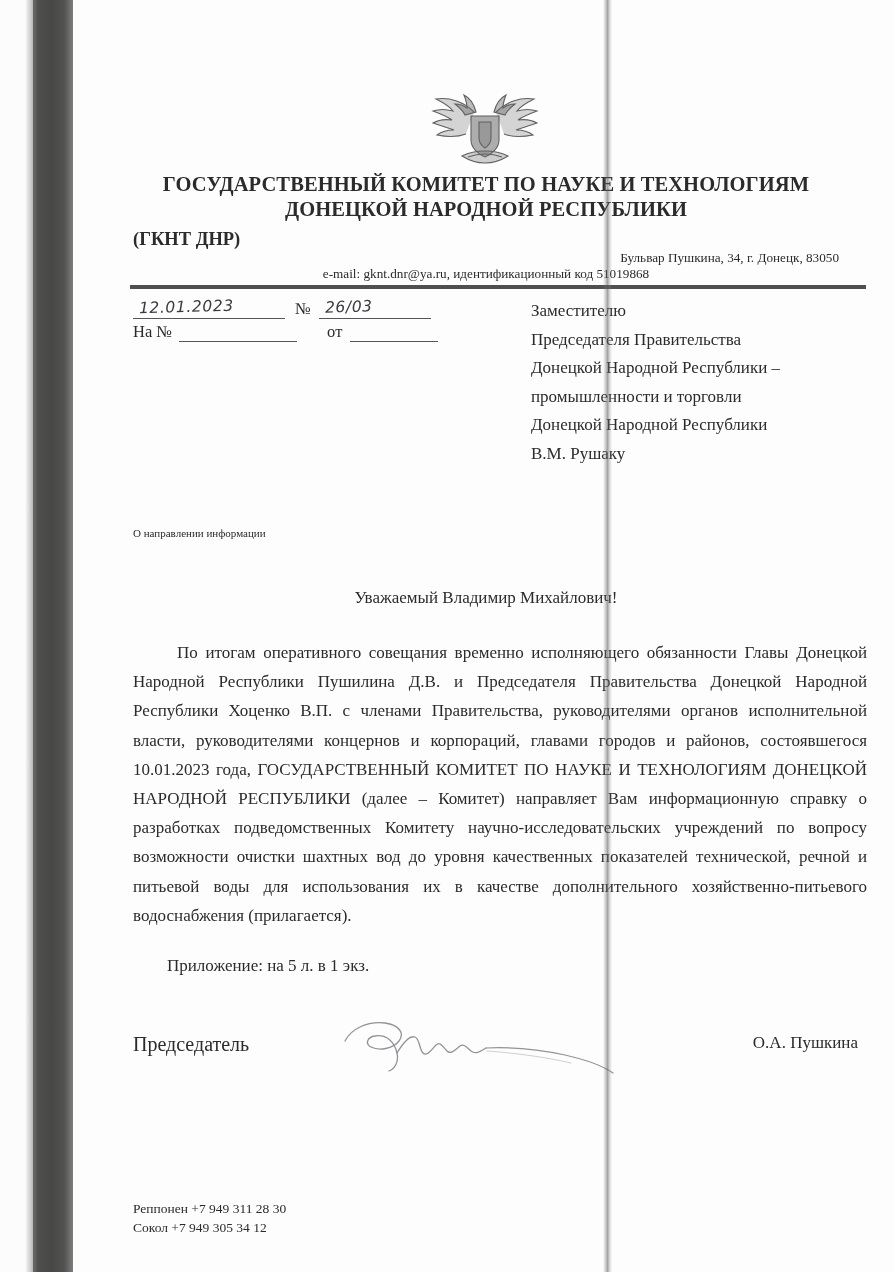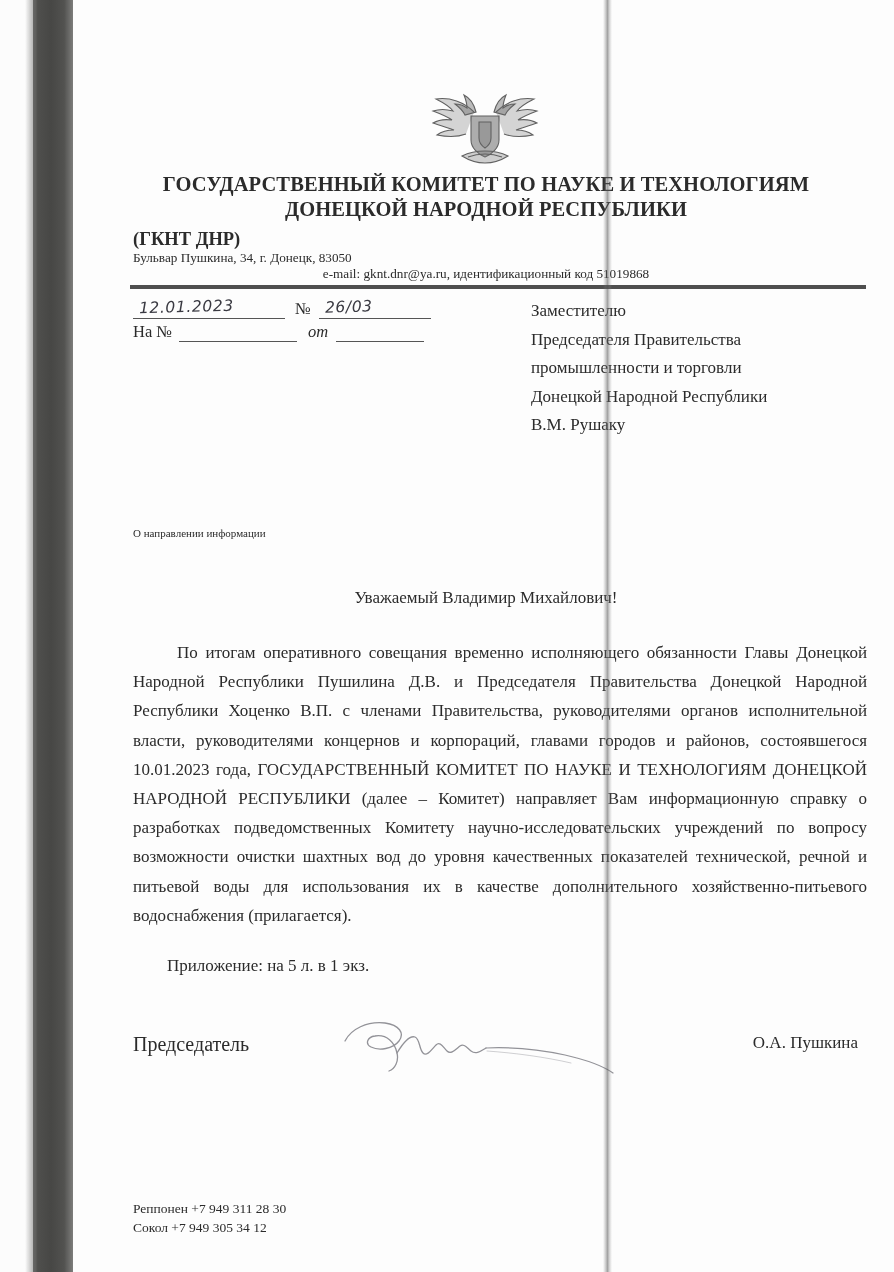--- a/index.html
+++ b/index.html
@@ -91,21 +91,21 @@
     text-align: left;
     font-weight: bold;
     font-size: 18.5px;
     line-height: 22px;
   }
   .org-address {
     position: absolute;
     left: 133px;
     top: 249px;
     width: 706px;
-    text-align: left;
+    text-align: right;
     font-size: 13.2px;
     line-height: 17px;
   }
   .org-email {
     position: absolute;
     left: 133px;
     top: 265px;
     width: 706px;
     text-align: center;
     font-size: 13.2px;
@@ -293,30 +293,31 @@
       <span class="reflabel" style="margin-left:10px;">№</span>
       <span class="refblank blank-num">
         <span class="hand">26/03</span>
       </span>
     </div>
     <div class="refrow">
       <span class="reflabel">На №</span>
       <span class="refblank blank-nan">
         <span class="hand"></span>
       </span>
-      <span class="reflabel" style="margin-left:11px;font-style:italic;">от</span>
+      <span class="reflabel" style="margin-left:30px;">от</span>
       <span class="refblank blank-ot">
         <span class="hand"></span>
       </span>
     </div>
   </div>
 
   <div class="addressee">
     <div>Заместителю</div>
     <div>Председателя Правительства</div>
+    <div>Донецкой Народной Республики –</div>
     <div>промышленности и торговли</div>
     <div>Донецкой Народной Республики</div>
     <div>В.М. Рушаку</div>
   </div>
 
   <div class="subject">О направлении информации</div>
 
   <div class="greeting">Уважаемый Владимир Михайлович!</div>
 
   <div class="body-text">По итогам оперативного совещания временно исполняющего обязанности Главы Донецкой Народной Республики Пушилина Д.В. и Председателя Правительства Донецкой Народной Республики Хоценко В.П. с членами Правительства, руководителями органов исполнительной власти, руководителями концернов и корпораций, главами городов и районов, состоявшегося 10.01.2023 года, ГОСУДАРСТВЕННЫЙ КОМИТЕТ ПО НАУКЕ И ТЕХНОЛОГИЯМ ДОНЕЦКОЙ НАРОДНОЙ РЕСПУБЛИКИ (далее – Комитет) направляет Вам информационную справку о разработках подведомственных Комитету научно-исследовательских учреждений по вопросу возможности очистки шахтных вод до уровня качественных показателей технической, речной и питьевой воды для использования их в качестве дополнительного хозяйственно-питьевого водоснабжения (прилагается).</div>

